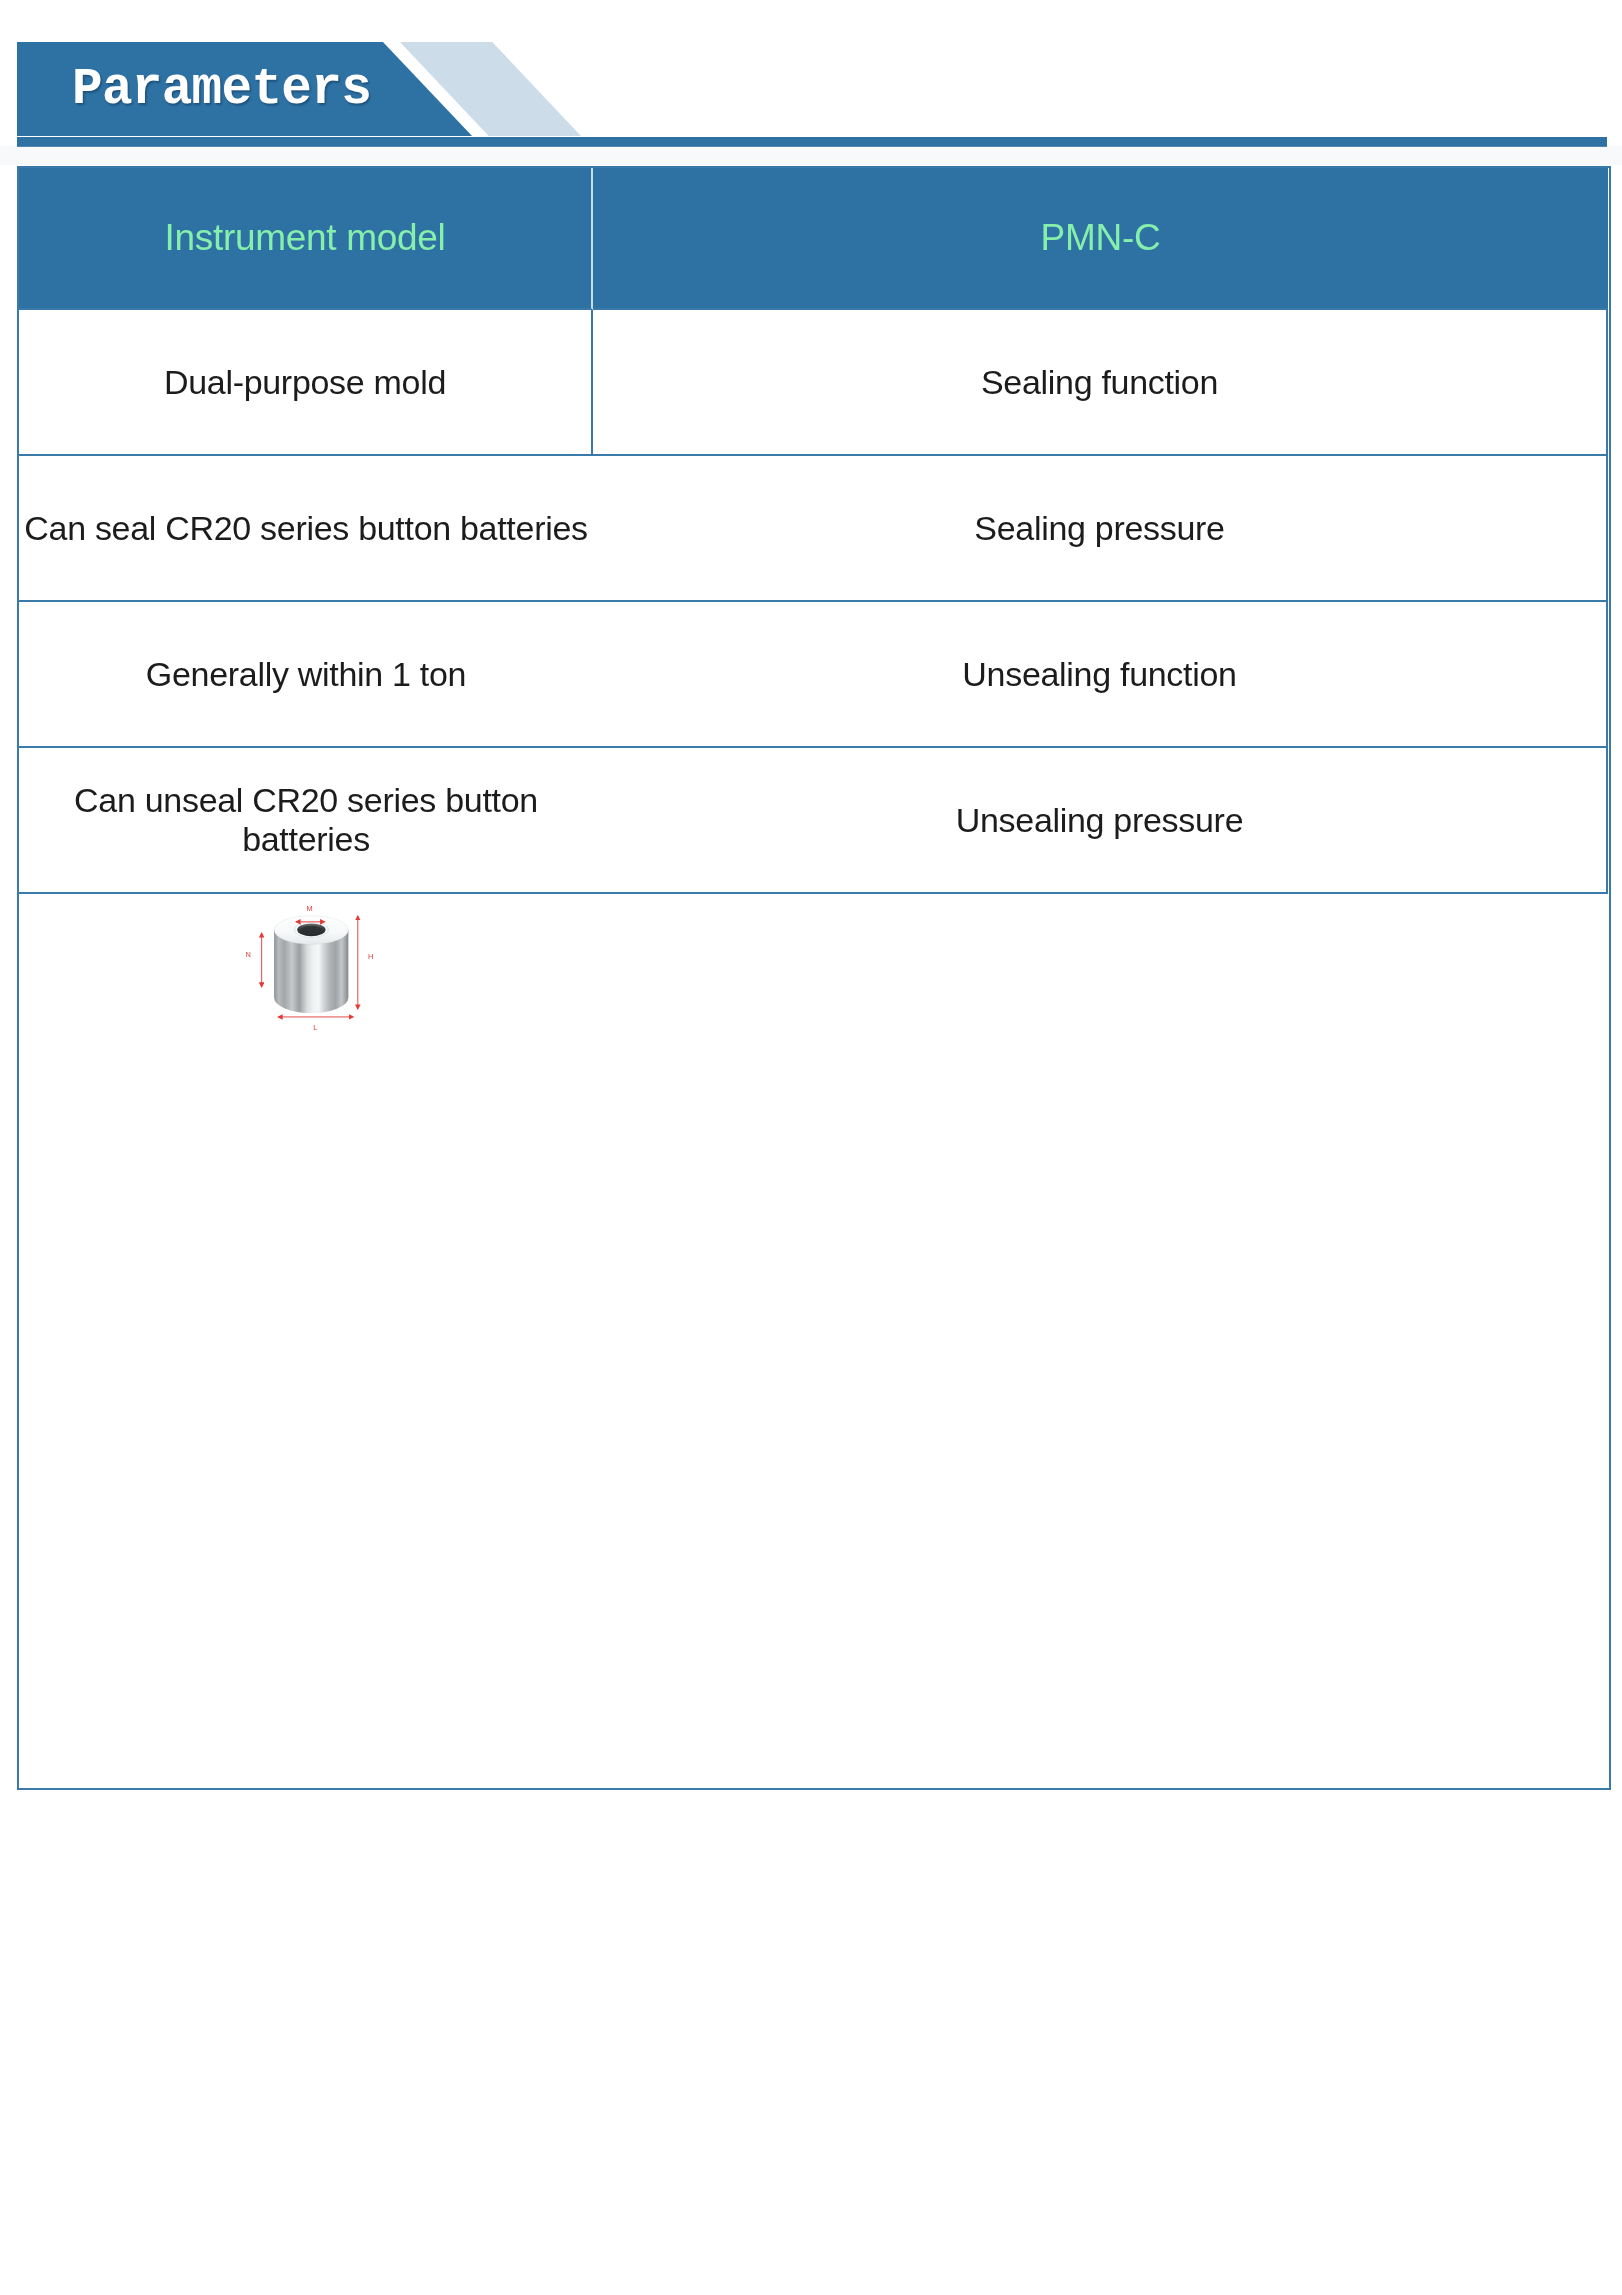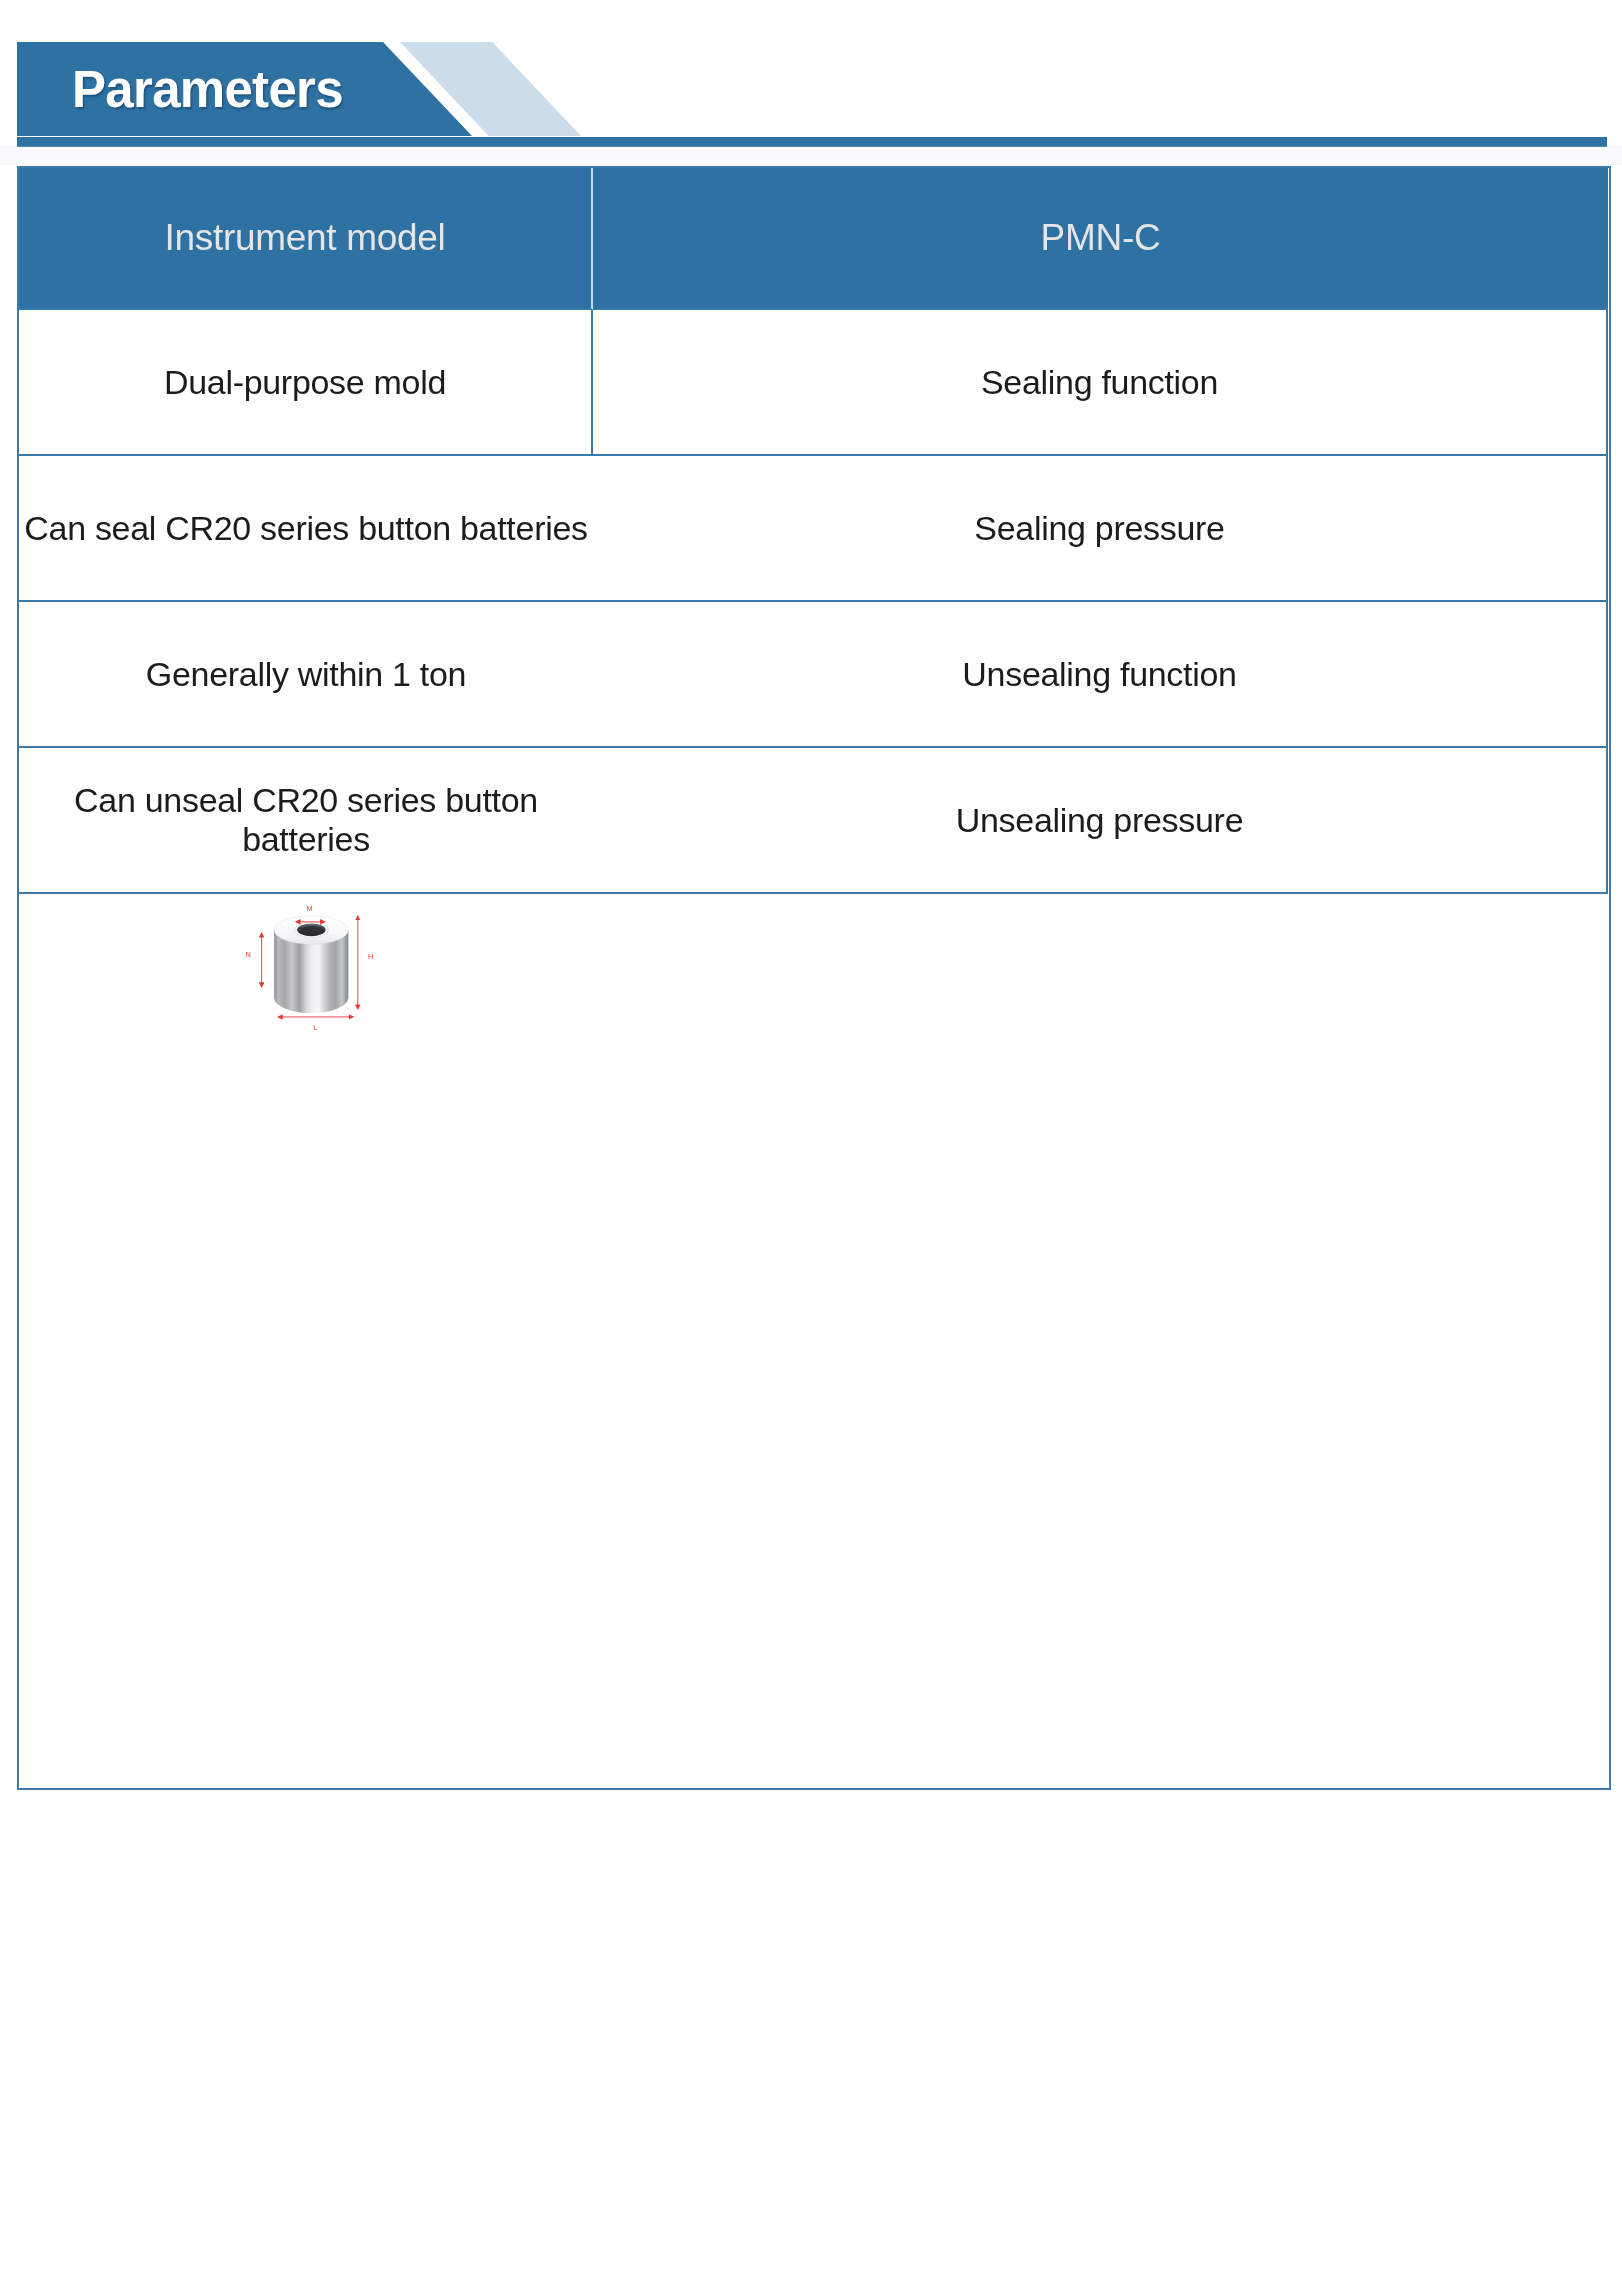--- a/index.html
+++ b/index.html
@@ -6,21 +6,21 @@
   html,body { background:#ffffff; }
   .page {
     position:relative;
     width:1623px; height:2295px;
     background:#ffffff;
     font-family:"Liberation Sans", sans-serif;
     overflow:hidden;
   }
 
   
-  .hero { position:absolute; left:0; top:0; width:1623px; height:178px; }
+  .hero { position:absolute; left:0; top:0; width:1623px; height:178px;font-family:Liberation Mono, monospace; }
   .banner-dark {
     position:absolute; left:17px; top:42px; width:479px; height:94px;
     background:#2e72a4;
     clip-path:polygon(0 0, 76.4% 0, 95% 100%, 0 100%);
     display:flex; align-items:center;
   }
   .banner-dark span {
     padding-left:55px;
     font-size:51px; font-weight:700; letter-spacing:-0.7px;
     color:#ffffff; text-shadow:1.4px 2.1px 2.1px rgba(10,45,75,.45);
@@ -58,21 +58,21 @@
   }
   .cell {
     display:flex; align-items:center; justify-content:center;
     text-align:center;
     font-size:34px; font-weight:300; letter-spacing:-0.3px;
     color:#1c1c1c;
     border-bottom:2.1px solid #3a7aab;
   }
   .cell.col-left { border-right:2.1px solid #3a7aab; }
   .cell.head {
-    background:#2e72a4; color:#e5e5e5; font-size:37px;
+    background:#2e72a4; color:#86efac; font-size:37px;
   }
   .cell.head.col-left { border-right:2.1px solid rgba(255,255,255,.75); }
   .cell.row-last { border-bottom:none; }
 
   .diagram-cell { position:relative; padding:0; overflow:hidden; }
   .diagram-cell svg { display:block; width:100%; height:100%; }
 
   .dim-label-text {
     font-family:"Liberation Sans", sans-serif;
     font-size:56px; font-weight:400;

